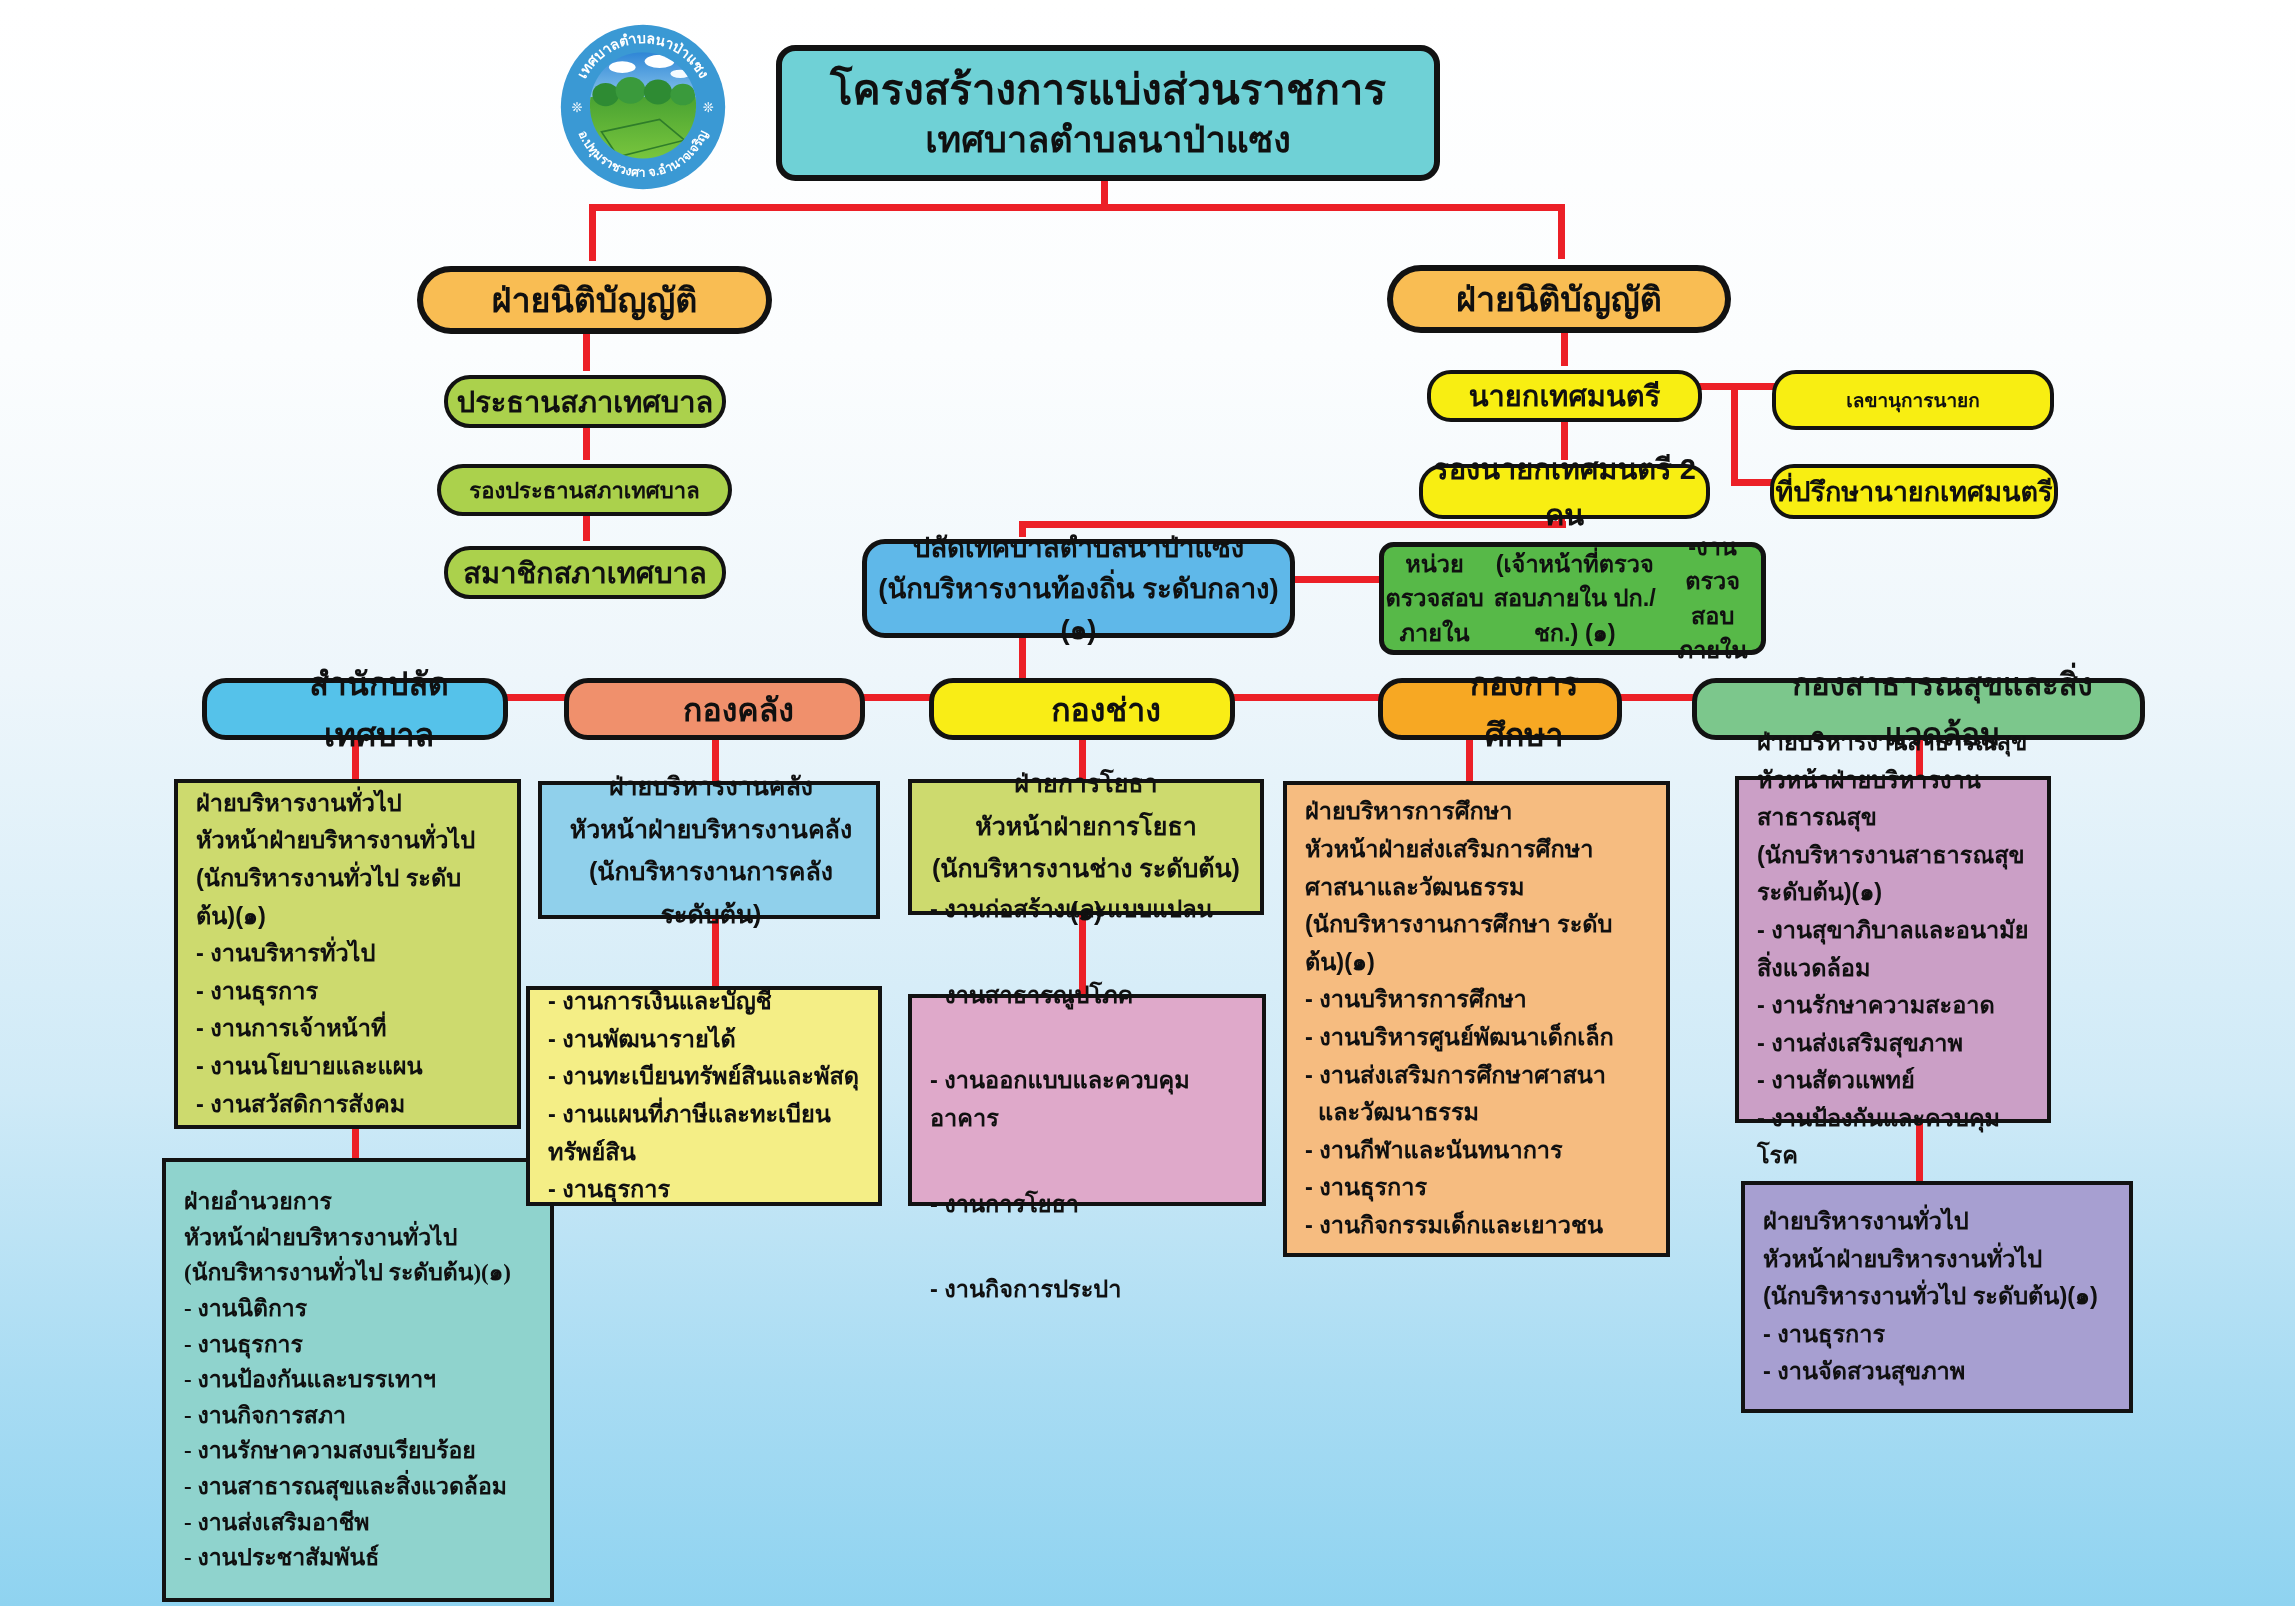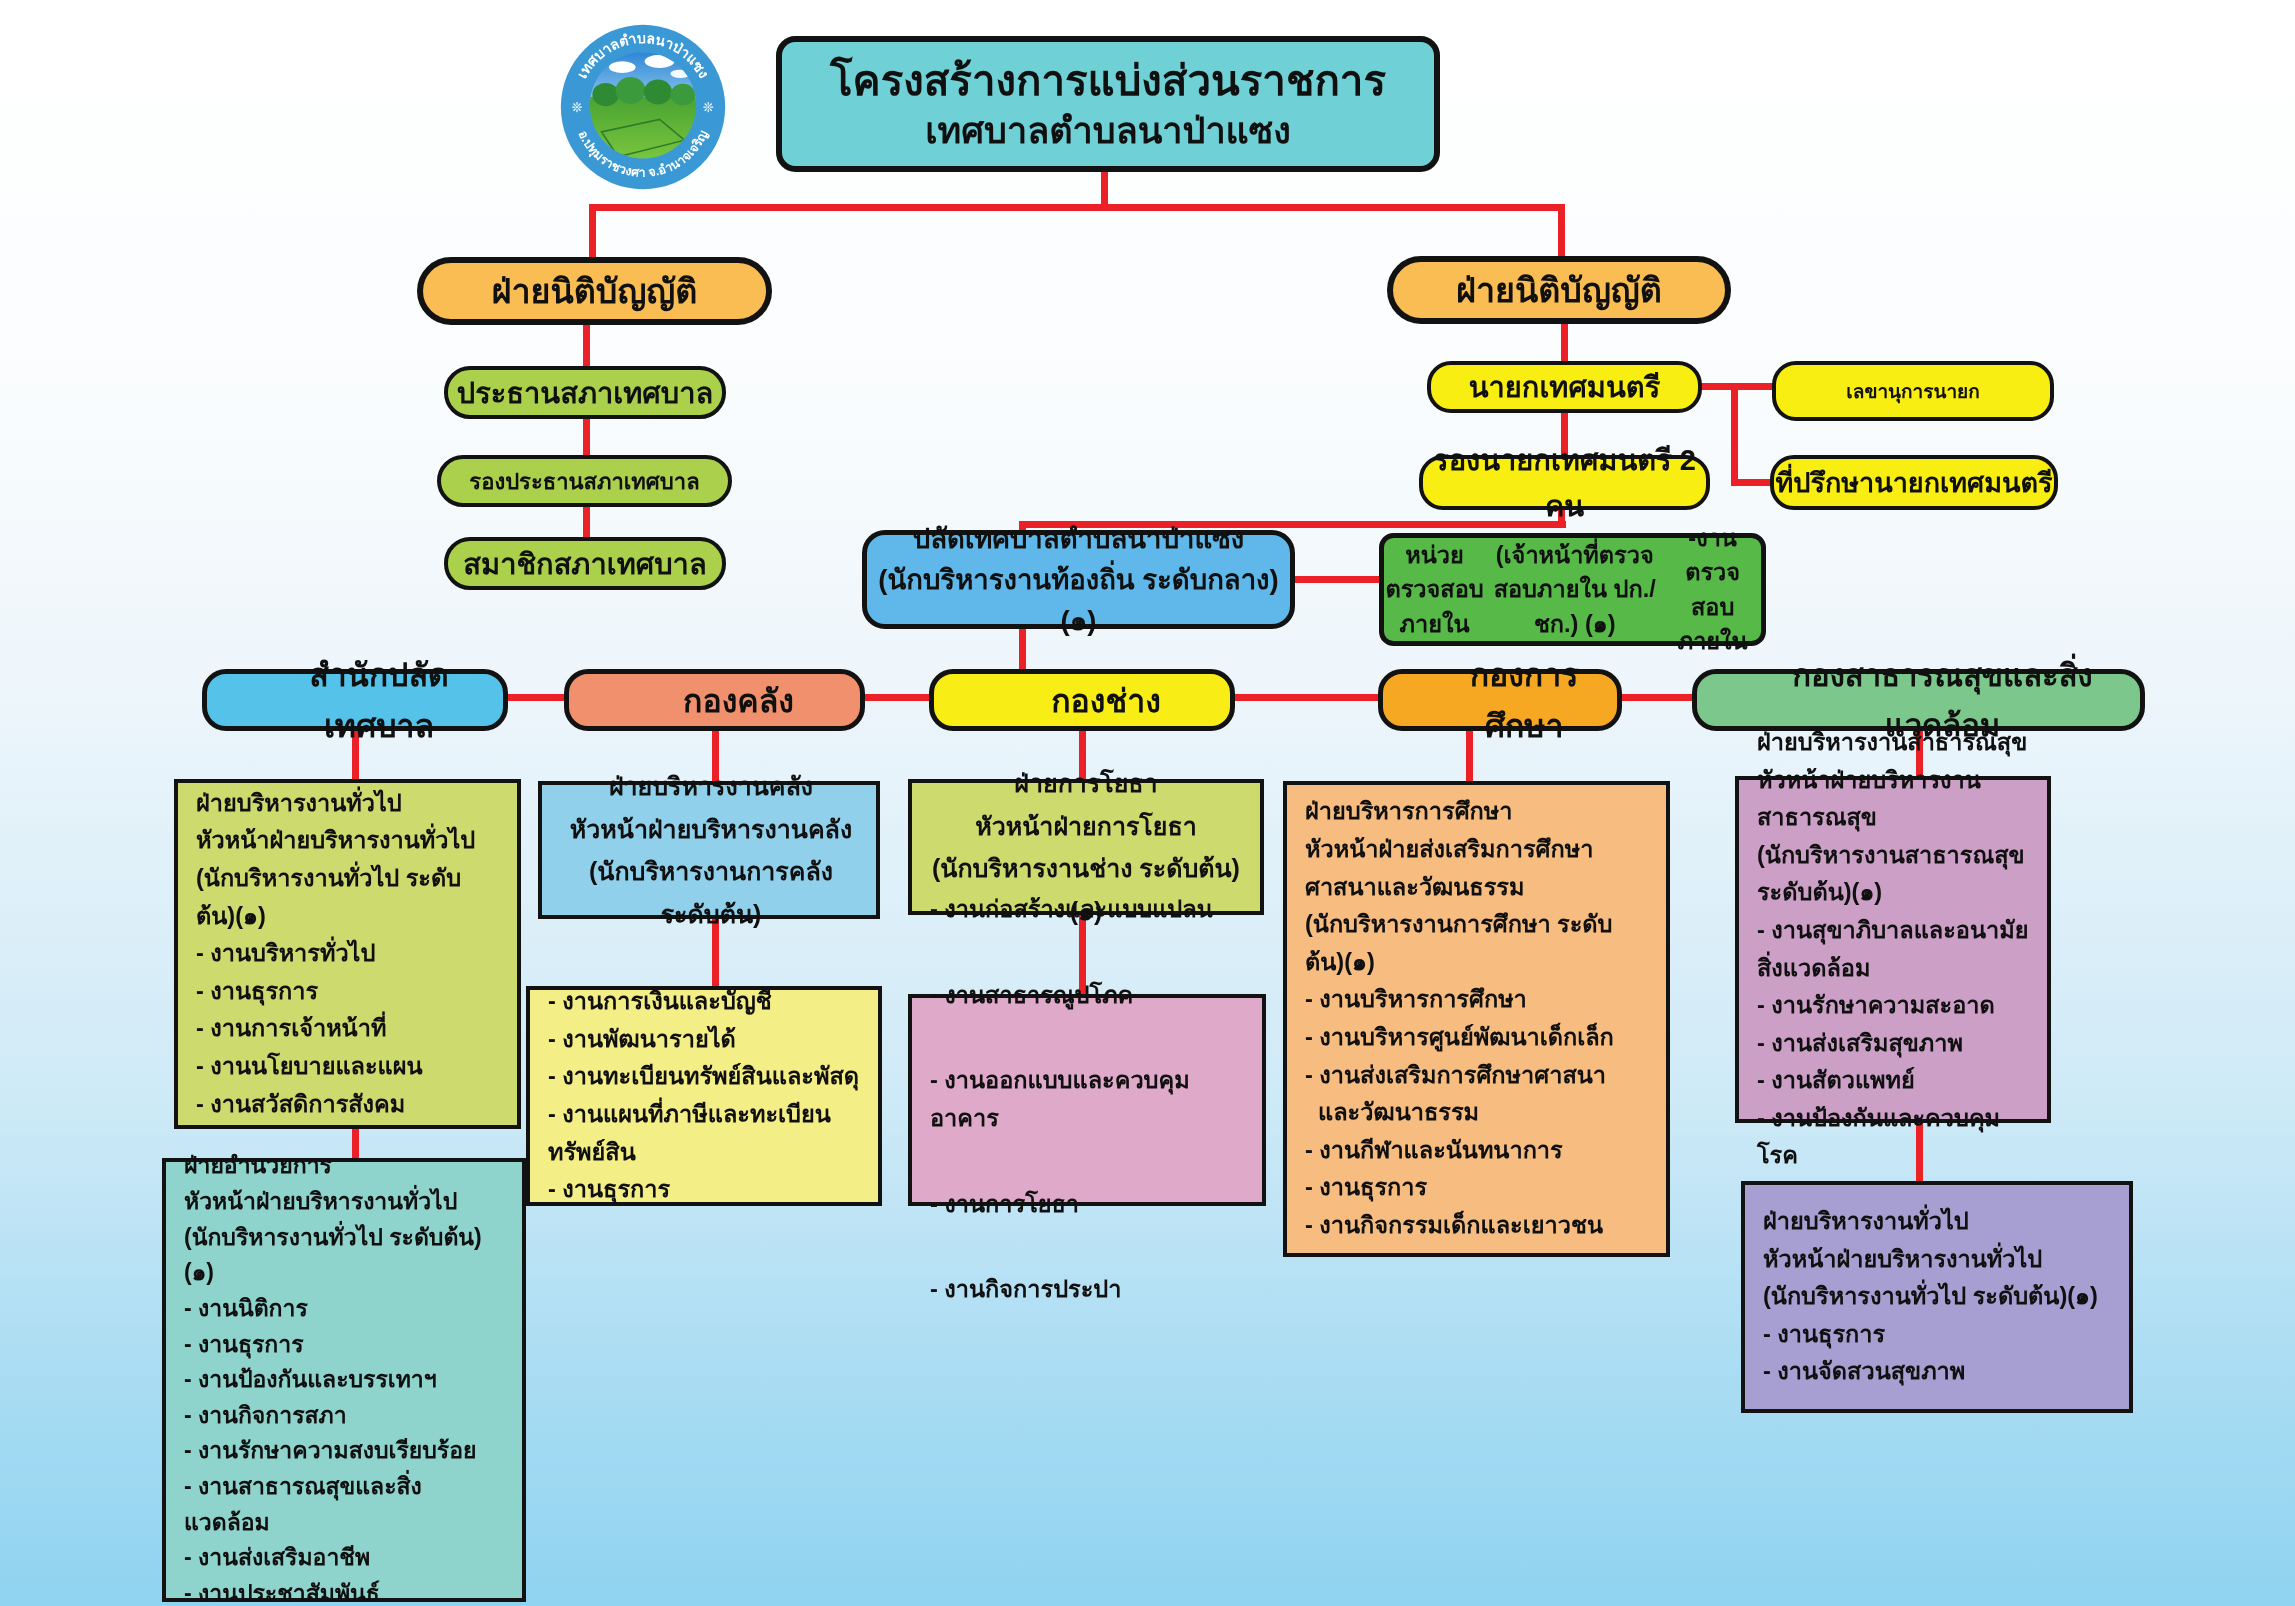--- a/index.html
+++ b/index.html
@@ -1,20 +1,20 @@
 <!DOCTYPE html>
 <html style="font-size:13px"><head>
 <meta charset="utf-8">
 <style>
   html,body{margin:0;padding:0;}
   body{font-family:"Liberation Sans","DejaVu Sans",sans-serif;}
   .canvas{position:relative;width:2295px;height:1606px;overflow:hidden;
     background:linear-gradient(180deg,#ffffff 0%,#fbfdfe 22%,#eef6fb 42%,#cfeaf7 68%,#a9dcf3 86%,#8fd3f0 100%);}
   .node{position:absolute;box-sizing:border-box;z-index:2;color:#101010;font-weight:bold;}
-  .pill{display:flex;align-items:center;justify-content:center;text-align:center;border:5.7px solid #121212;}
+  .pill{display:flex;align-items:center;justify-content:center;text-align:center;border:5.7px solid #121212;margin-top:9px;}
   .rect{border:4px solid #121212;display:flex;flex-direction:column;justify-content:center;padding:14.6px 18px;}
   .line{position:absolute;background:#ec2027;z-index:1;}
   .ln{white-space:pre-wrap;}
 
   
   #logo{left:560px;top:24px;width:166px;height:166px;z-index:2;position:absolute;}
   #title-box{left:776px;top:36px;width:664px;height:136px;border-radius:19.4px;background:#6fd1d6;border-width:6.5px;flex-direction:column;line-height:1.25;}
   #title-line1{font-size:42px;}
   #title-line2{font-size:36px;}
 
@@ -42,21 +42,21 @@
   #dept-office{left:202px;width:306px;background:#55c2ea;}
   #dept-finance{left:564px;width:301px;background:#f0906c;}
   #dept-engineering{left:929px;width:306px;background:#f9ed16;}
   #dept-education{left:1378px;width:244px;background:#f7a823;}
   #dept-health{left:1692px;width:453px;background:#7cc78c;font-size:31px;}
 
   
   .detail{font-size:23.5px;line-height:1.6;}
   .centered{align-items:center;text-align:center;font-size:25px;line-height:1.7;}
   #box-office-1{left:174px;top:779px;width:347px;height:350px;background:#cdda6e;}
-  #box-office-2{left:162px;top:1158px;width:364px;height:444px;background:#8fd3cd;font-size:23px;line-height:1.55;}
+  #box-office-2{left:162px;top:1158px;width:392px;height:444px;background:#8fd3cd;font-size:23px;line-height:1.55;font-family:Liberation Serif, serif;}
   #box-finance-1{left:538px;top:781px;width:342px;height:138px;background:#90d0eb;padding-left:22px;}
   #box-finance-2{left:526px;top:986px;width:356px;height:220px;background:#f4ee86;}
   #box-engineering-1{left:908px;top:779px;width:356px;height:136px;background:#cdda6e;}
   #box-engineering-2{left:908px;top:994px;width:358px;height:212px;background:#dfa9ca;gap:48px;}
   #box-education-1{left:1283px;top:781px;width:387px;height:476px;background:#f6bc80;}
   #box-health-1{left:1735px;top:776px;width:316px;height:347px;background:#cb9fc6;}
   #box-health-2{left:1741px;top:1181px;width:392px;height:232px;background:#a79fd1;}
 
   
   #l1{left:1101px;top:168px;width:7.3px;height:42px;}

